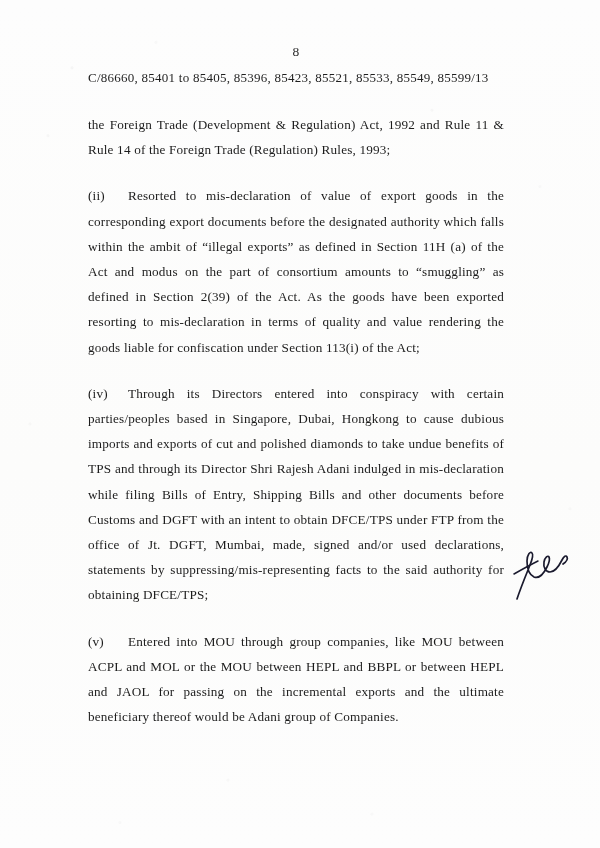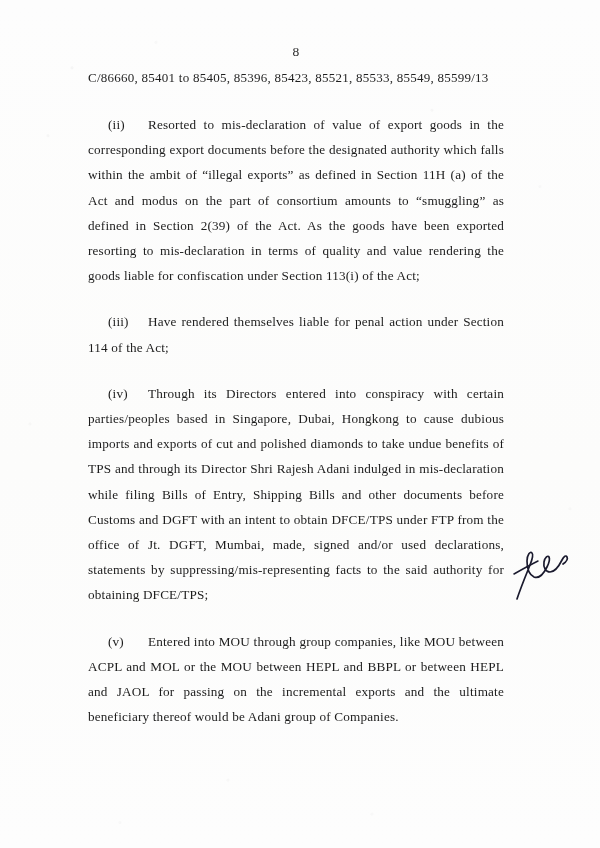--- a/index.html
+++ b/index.html
@@ -78,21 +78,20 @@
     text-align: justify;
     text-align-last: left;
     letter-spacing: 0.18px;
     color: #1c1c1c;
     hyphens: none;
   }
 
   p.para .marker {
     display: inline-block;
     width: 40px;
-    margin-left: 20px;
   }
 
   
   .signature {
     position: absolute;
     left: 513px;
     top: 543px;
     width: 58px;
     height: 62px;
     pointer-events: none;
@@ -107,28 +106,28 @@
 <div class="page">
 
   <div class="content">
 
     <div class="page-number">8</div>
 
     <div class="case-header">C/86660, 85401 to 85405, 85396, 85423, 85521, 85533, 85549, 85599/13</div>
 
     <div class="body-block">
 
+      <p class="para cont-para">
+        <span>the Foreign Trade (Development &amp; Regulation) Act, 1992 and Rule 11 &amp; Rule 14 of the Foreign Trade (Regulation) Rules, 1993;</span>
+      </p>
 
       <p class="para">
         <span class="marker">(ii)</span><span>Resorted to mis-declaration of value of export goods in the corresponding export documents before the designated authority which falls within the ambit of “illegal exports” as defined in Section 11H (a) of the Act and modus on the part of consortium amounts to “smuggling” as defined in Section 2(39) of the Act.  As the goods have been exported resorting to mis-declaration in terms of quality and value rendering the goods liable for confiscation under Section 113(i) of the Act;</span>
       </p>
 
-      <p class="para">
-        <span class="marker">(iii)</span><span>Have rendered themselves liable for penal action under Section 114 of the Act;</span>
-      </p>
 
       <p class="para">
         <span class="marker">(iv)</span><span>Through its Directors entered into conspiracy with certain parties/peoples based in Singapore, Dubai, Hongkong to cause dubious imports and exports of cut and polished diamonds to take undue benefits of TPS and through its Director Shri Rajesh Adani indulged in mis-declaration while filing Bills of Entry, Shipping Bills and other documents before Customs and DGFT with an intent to obtain DFCE/TPS under FTP from the office of Jt. DGFT, Mumbai, made, signed and/or used declarations, statements by suppressing/mis-representing facts to the said authority for obtaining DFCE/TPS;</span>
       </p>
 
       <p class="para">
         <span class="marker">(v)</span><span>Entered into MOU through group companies, like MOU between ACPL and MOL or the MOU between HEPL and BBPL or between HEPL and JAOL for passing on the incremental exports and the ultimate beneficiary thereof would be Adani group of Companies.</span>
       </p>
 
     </div>

